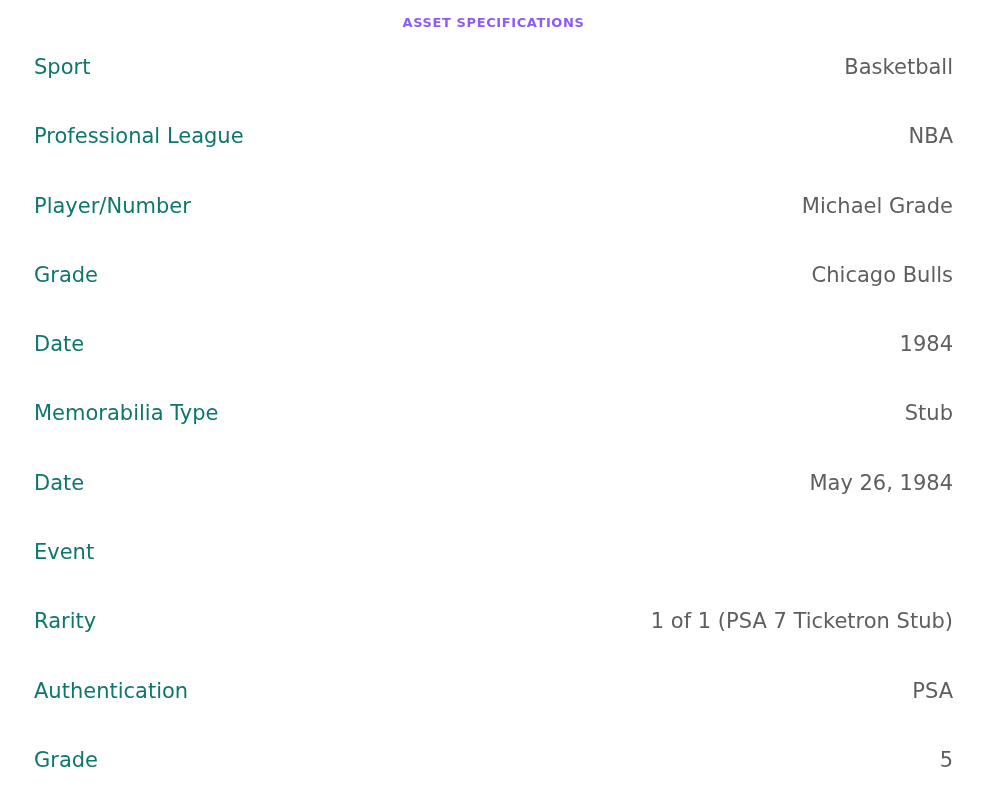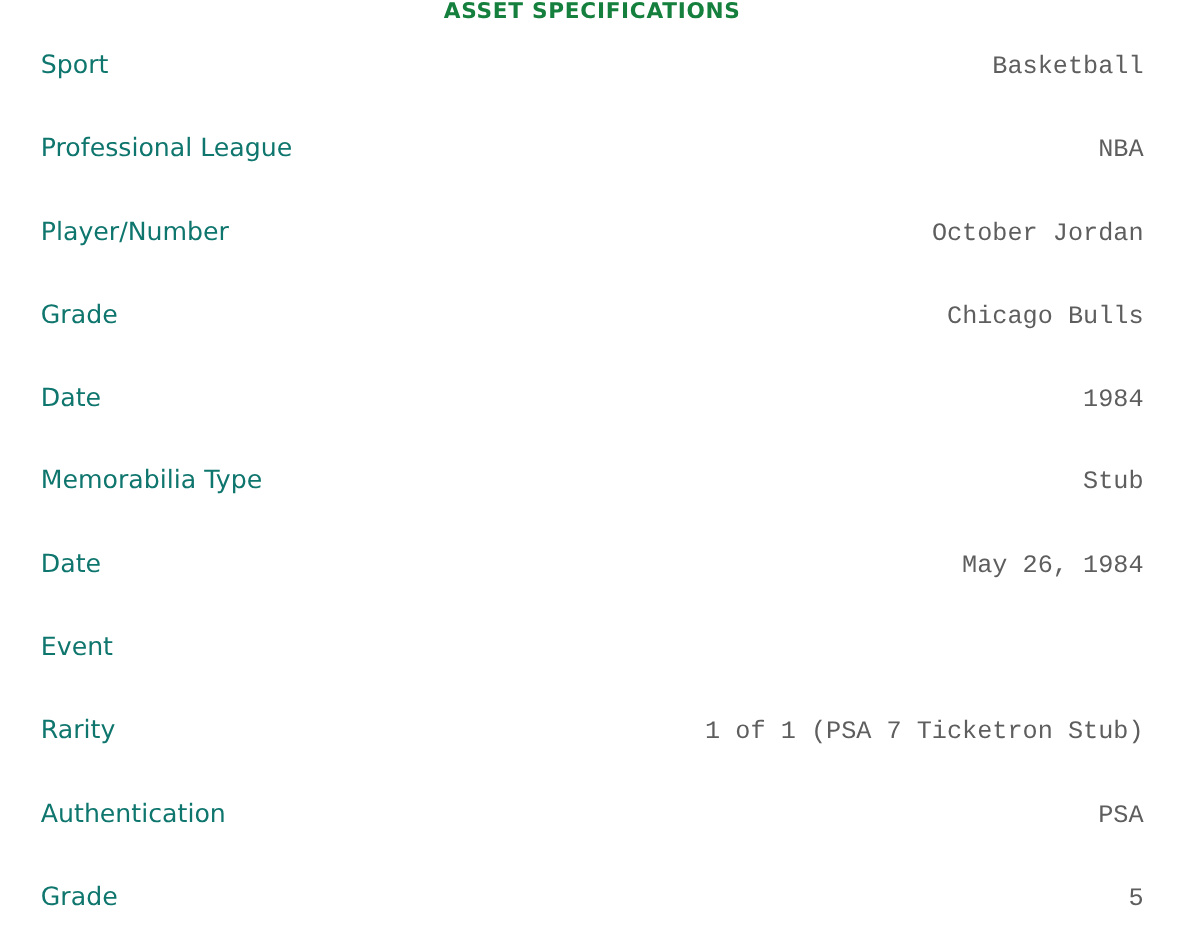--- a/index.html
+++ b/index.html
@@ -16,25 +16,25 @@
   }
   .page {
     width: 987px;
     height: 789px;
     box-sizing: border-box;
     padding: 0 34px;
     position: relative;
   }
   .section-title {
     text-align: center;
-    font-size: 18px;
+    font-size: 13px;
     font-weight: bold;
     letter-spacing: 0.6px;
-    color: #15803d;
-    padding-top: 0;
+    color: #8b5cf6;
+    padding-top: 13px;
     padding-bottom: 0;
     line-height: 20px;
   }
   .spec-list {
     margin-top: 22px;
   }
   .spec-row {
     display: flex;
     align-items: baseline;
     justify-content: space-between;
@@ -45,21 +45,20 @@
     color: #0f766e;
     font-weight: 400;
     white-space: nowrap;
   }
   .spec-value {
     font-size: 21px;
     color: #5e5e5e;
     font-weight: 400;
     text-align: left;
     white-space: nowrap;
-    font-family: Liberation Mono, monospace;
   }
 </style>
 </head>
 <body>
 
 <div class="page">
 
   <div class="section-title">ASSET SPECIFICATIONS</div>
 
   <div class="spec-list">
@@ -69,21 +68,21 @@
       <span class="spec-value">Basketball</span>
     </div>
 
     <div class="spec-row">
       <span class="spec-label">Professional League</span>
       <span class="spec-value">NBA</span>
     </div>
 
     <div class="spec-row">
       <span class="spec-label">Player/Number</span>
-      <span class="spec-value">October Jordan</span>
+      <span class="spec-value">Michael Grade</span>
     </div>
 
     <div class="spec-row">
       <span class="spec-label">Grade</span>
       <span class="spec-value">Chicago Bulls</span>
     </div>
 
     <div class="spec-row">
       <span class="spec-label">Date</span>
       <span class="spec-value">1984</span>

